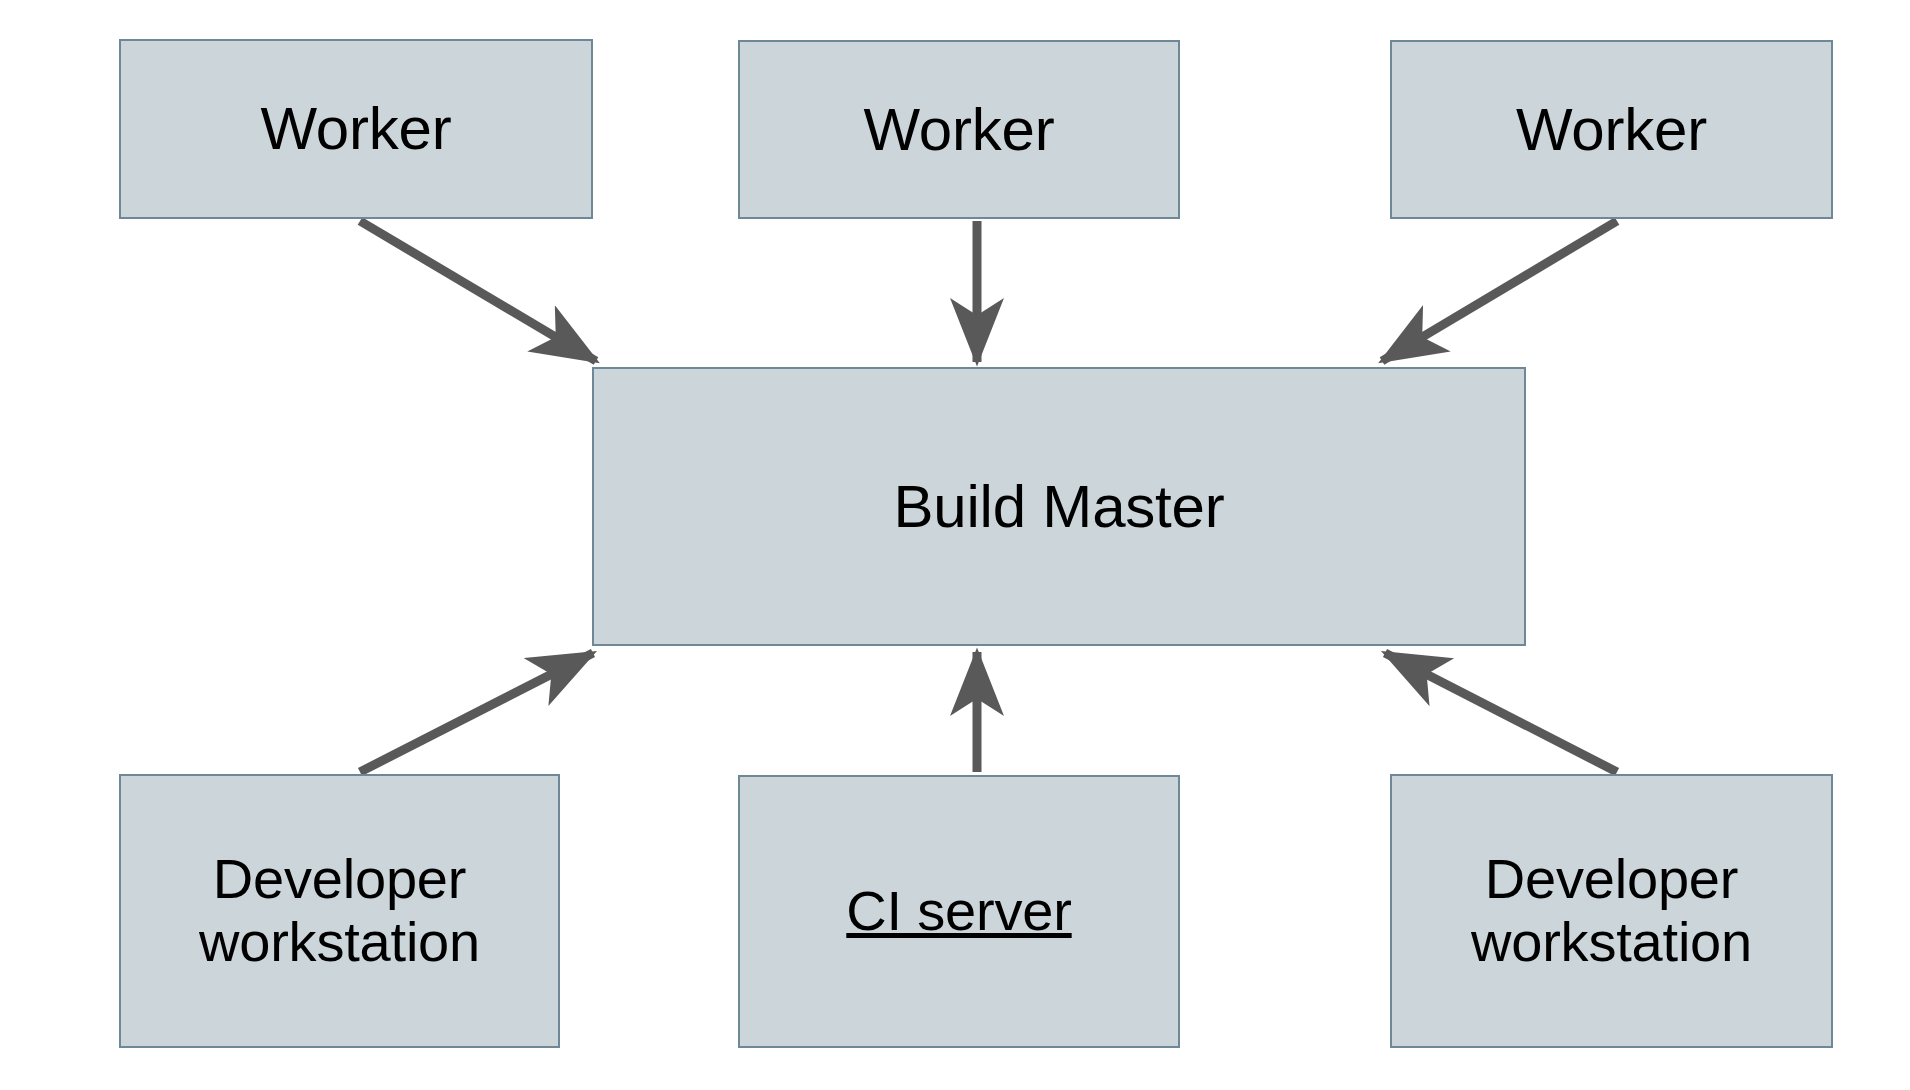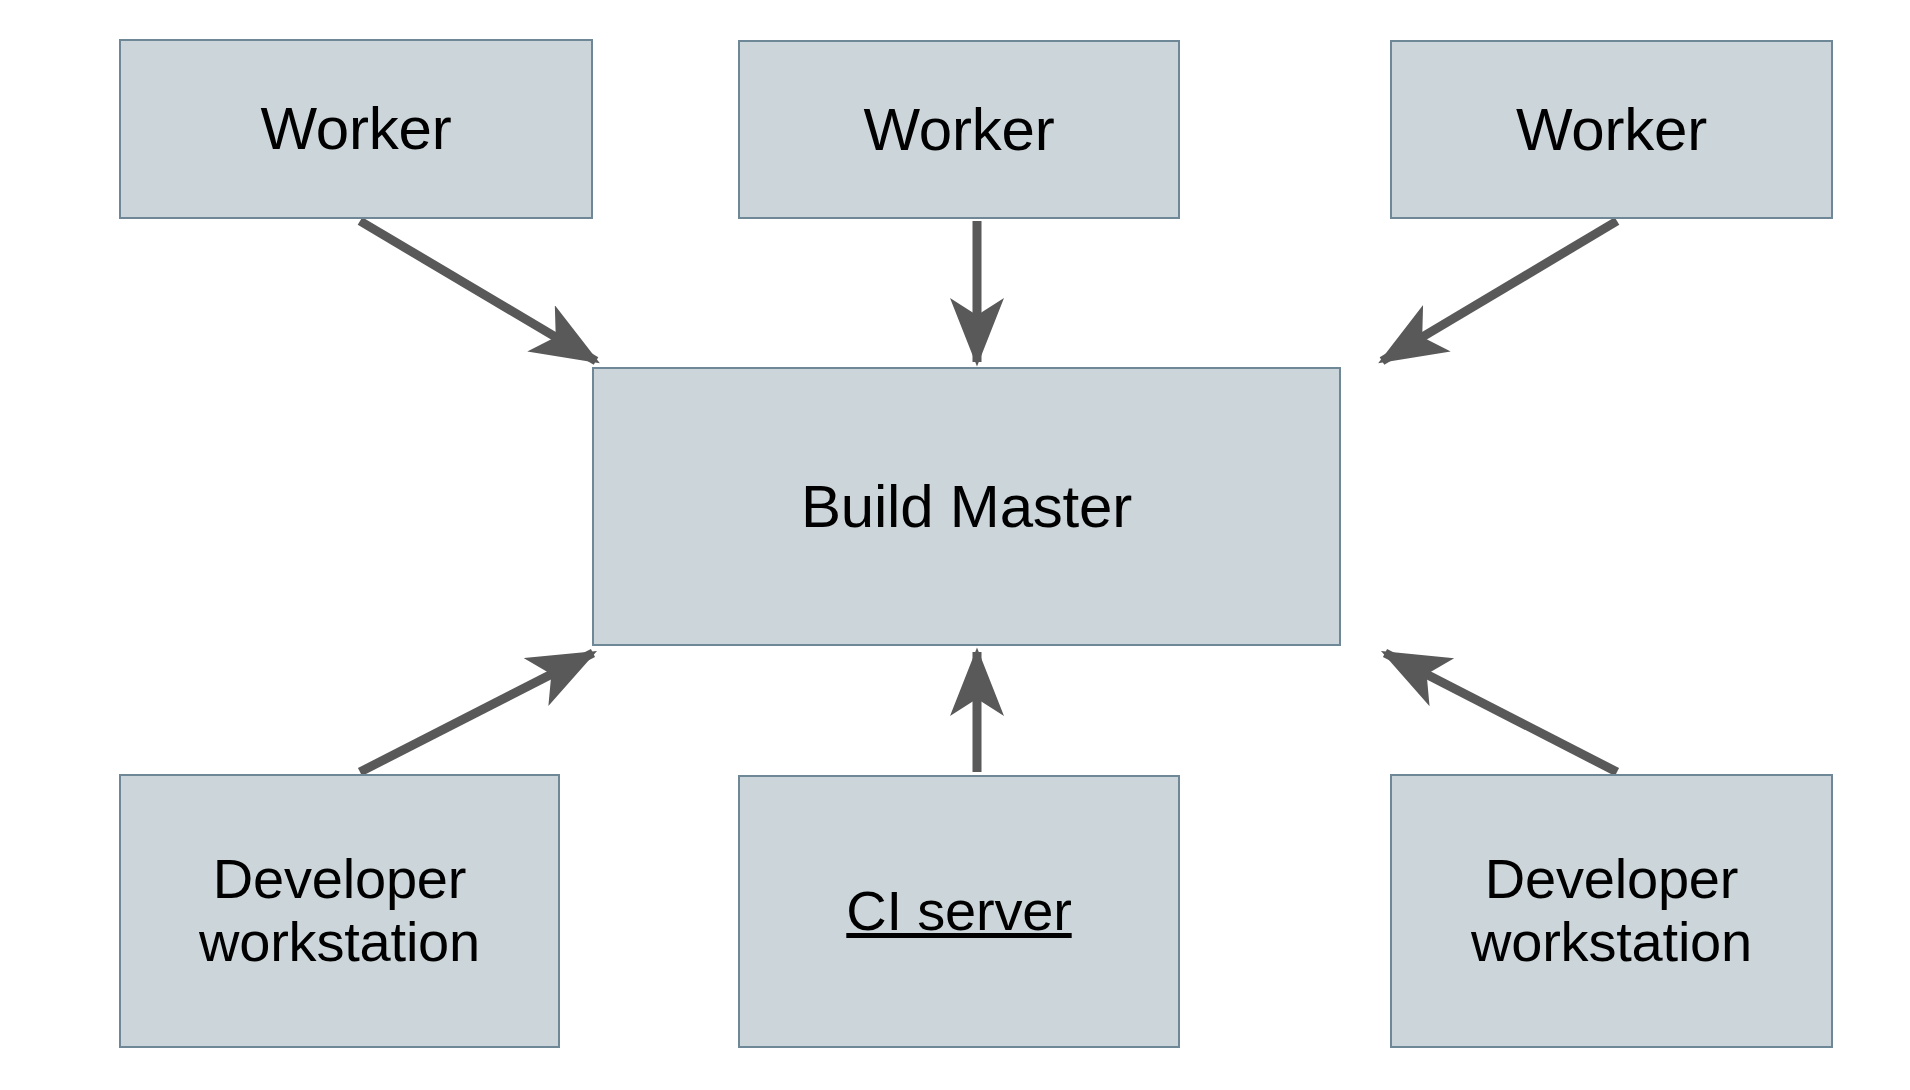--- a/index.html
+++ b/index.html
@@ -46,21 +46,21 @@
     white-space: pre-line;
     letter-spacing: -0.2px;
   }
   .size-lg { font-size: 60px; }
   .size-md { font-size: 56px; }
 
   
   #node-worker-1      { left: 119px; top: 39px;  width: 474px; height: 180px; }
   #node-worker-2      { left: 738px; top: 40px;  width: 442px; height: 179px; }
   #node-worker-3      { left: 1390px; top: 40px; width: 443px; height: 179px; }
-  #node-build-master  { left: 592px; top: 367px; width: 749px; height: 279px; }
+  #node-build-master  { left: 592px; top: 367px; width: 934px; height: 279px; }
   #node-dev-ws-left   { left: 119px; top: 774px; width: 441px; height: 274px; }
   #node-ci-server     { left: 738px; top: 775px; width: 442px; height: 273px; text-decoration: underline; }
   #node-dev-ws-right  { left: 1390px; top: 774px; width: 443px; height: 274px; }
 </style>
 </head>
 <body>
 
 <div id="diagram-canvas">
 
   <svg id="edge-layer" viewBox="0 0 1910 1090" width="1910" height="1090" xmlns="http://www.w3.org/2000/svg">

